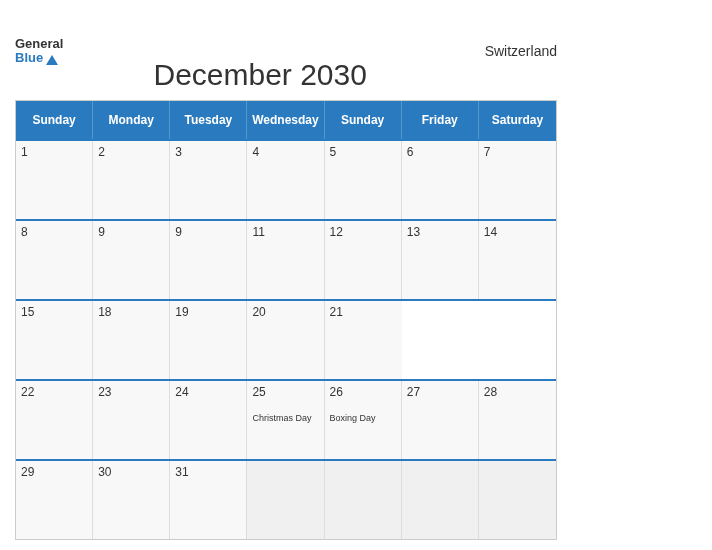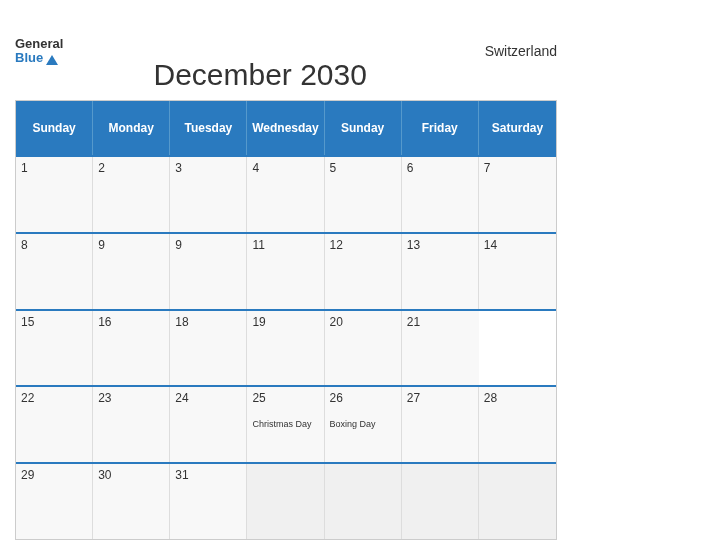--- a/index.html
+++ b/index.html
@@ -75,21 +75,21 @@
     .day-headers {
       display: grid;
       grid-template-columns: repeat(7, 1fr);
       background: #2a7abf;
     }
     .day-header {
       color: #fff;
       font-size: 12px;
       font-weight: bold;
       text-align: center;
-      padding: 20px 2px;
+      padding: 12px 2px;
       border-right: 1px solid #5599cc;
     }
     .day-header:last-child {
       border-right: none;
     }
     .weeks {
       flex: 1;
       display: flex;
       flex-direction: column;
     }
@@ -200,23 +200,20 @@
         <div class="day-cell">
             <span class="day-number">14</span>
           </div>
       </div>
 
       <div class="week-row">
         <div class="day-cell">
             <span class="day-number">15</span>
           </div>
         <div class="day-cell">
-            <span class="day-number">16</span>
-          </div>
-        <div class="day-cell">
             <span class="day-number">18</span>
           </div>
         <div class="day-cell">
             <span class="day-number">19</span>
           </div>
         <div class="day-cell">
             <span class="day-number">20</span>
           </div>
         <div class="day-cell">
             <span class="day-number">21</span>

